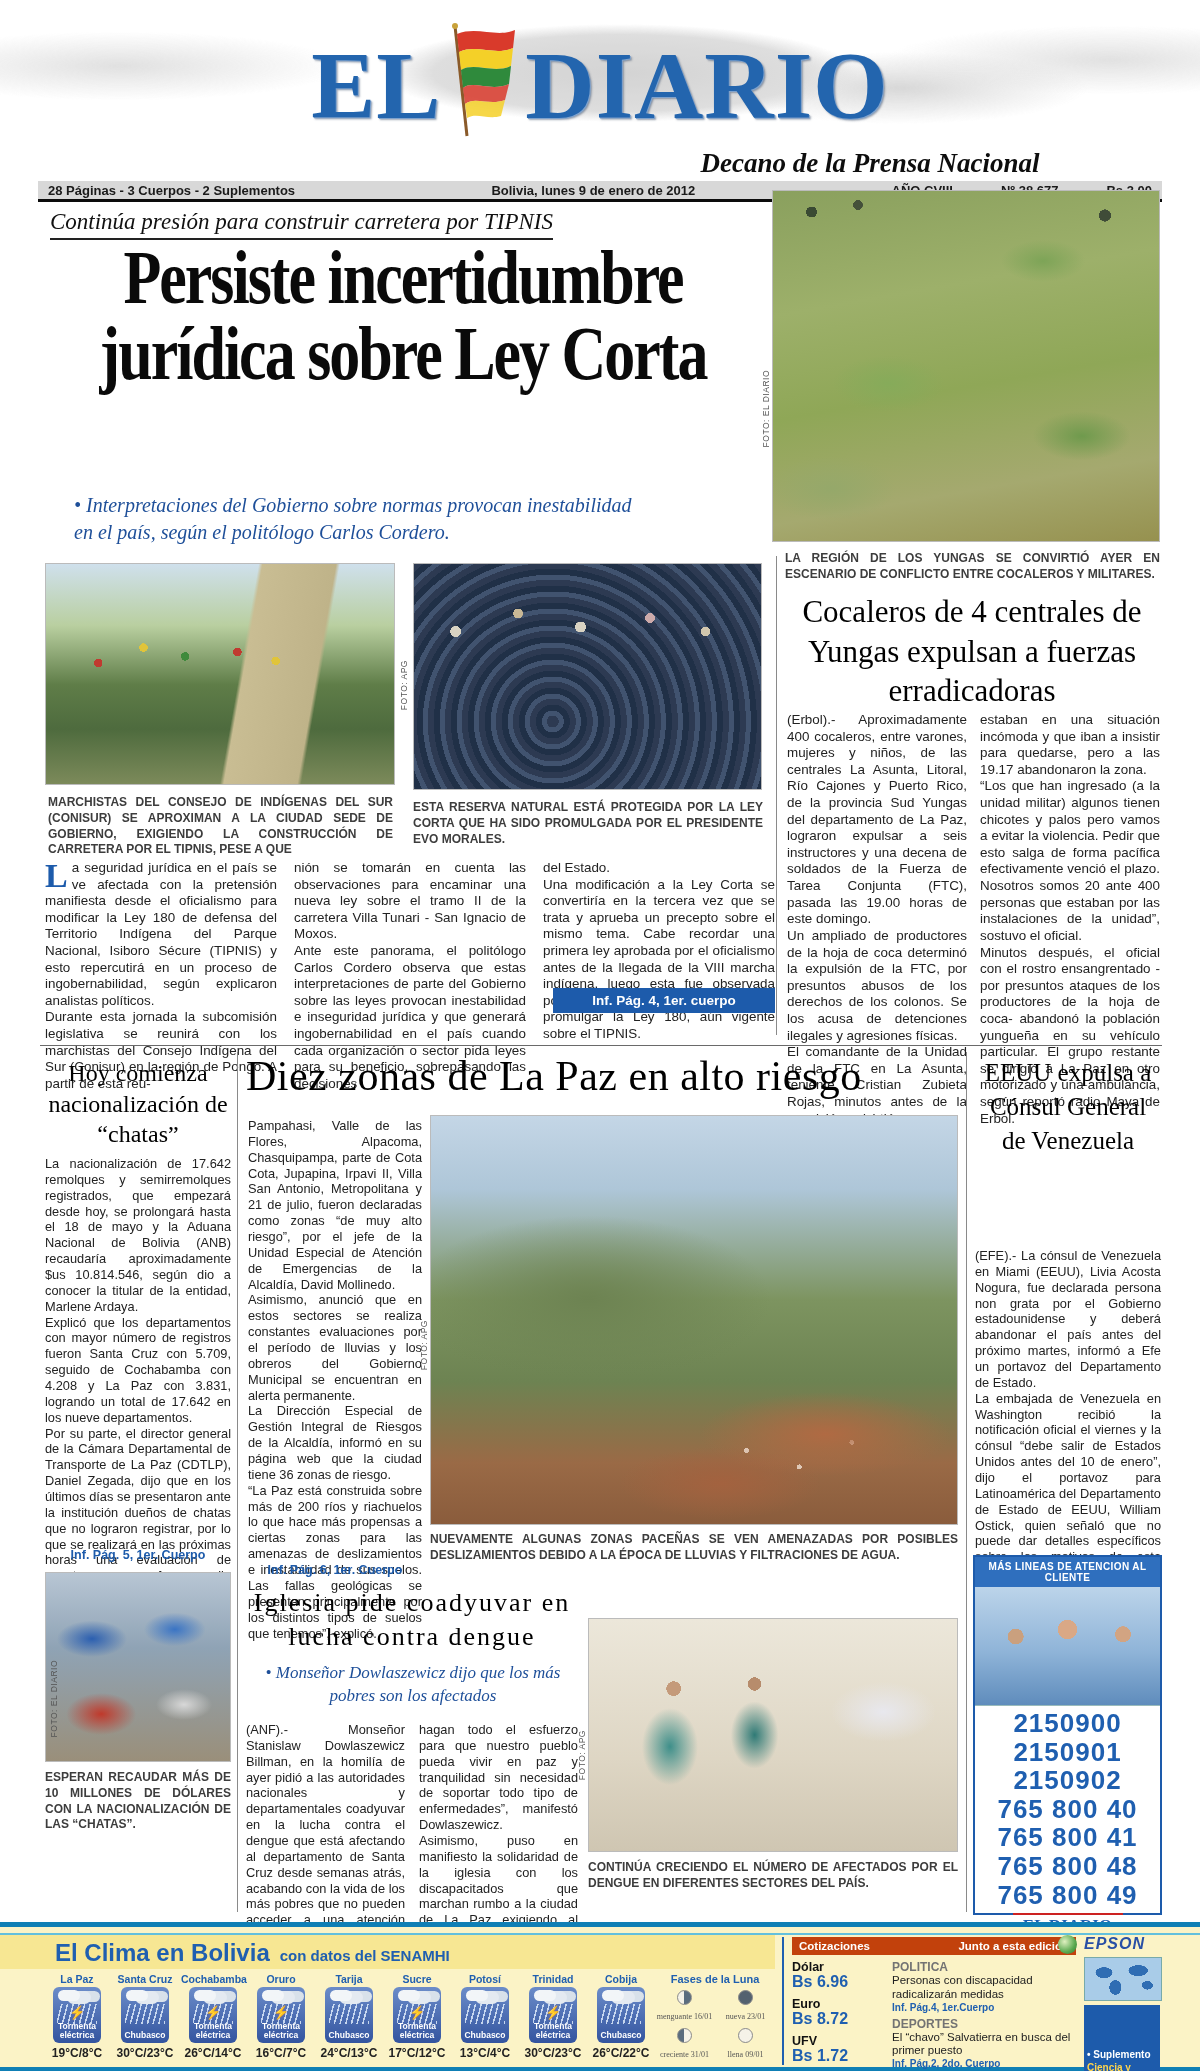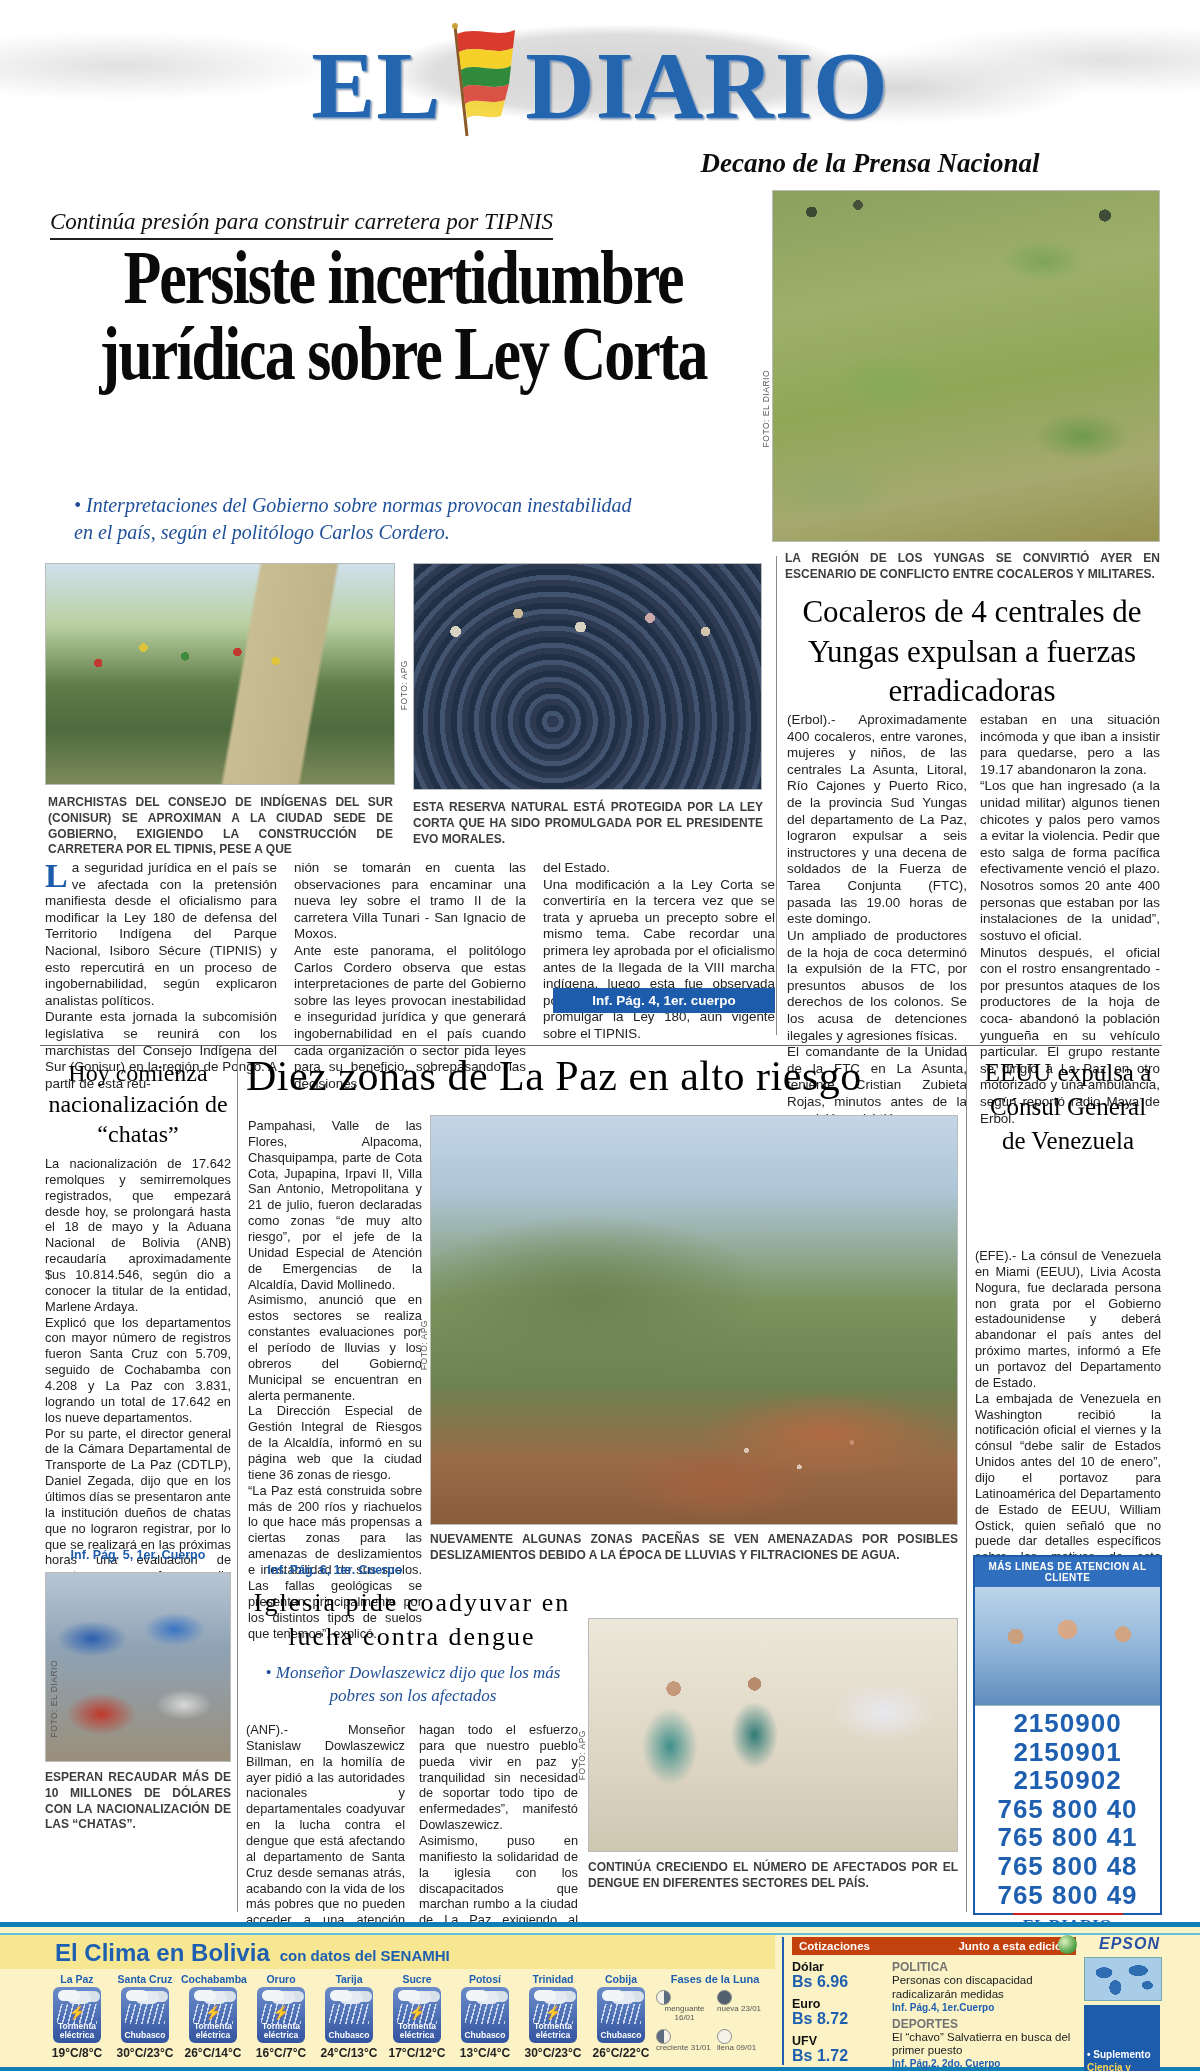--- a/index.html
+++ b/index.html
@@ -156,41 +156,41 @@
   .rain{position:absolute;top:17px;left:4px;right:4px;height:20px;
     background:repeating-linear-gradient(105deg,transparent 0 4px,rgba(230,242,255,.8) 4px 5.5px);}
   .bolt{position:absolute;top:18px;left:50%;transform:translateX(-50%);color:#ffd83d;font-size:13px;
     text-shadow:0 0 2px #a67;}
   .wlabel{position:absolute;bottom:2px;left:1px;right:1px;color:#fff;font-weight:bold;font-size:8.5px;
     line-height:1.12;text-align:center;}
   .temps{font-size:12px;font-weight:bold;color:#222;}
   .moonblk{position:absolute;left:656px;top:46px;width:118px;text-align:center;}
   .moontitle{font-size:11px;font-weight:bold;color:#1f5fb0;margin-bottom:5px;}
   .moongrid{display:grid;grid-template-columns:1fr 1fr;gap:6px 4px;}
-  .moon{display:flex;flex-direction:column;align-items:flex-start;gap:0;}
+  .moon{display:flex;flex-direction:column;align-items:center;gap:8px;font-family:Liberation Serif, serif;}
   .mc{width:15px;height:15px;border-radius:50%;border:1px solid #8a8a8a;box-sizing:border-box;}
   .m-menguante{background:linear-gradient(90deg,#f5f2e8 50%,#5a6c7e 50%);}
   .m-nueva{background:#53616f;}
   .m-creciente{background:linear-gradient(90deg,#5a6c7e 50%,#f5f2e8 50%);}
   .m-llena{background:#f5f2e8;}
   .moonlab{font-size:8px;color:#555;line-height:1.1;}
   .wdiv{position:absolute;left:782px;top:10px;width:2px;height:128px;background:#1f5fb0;}
   .cotiz{position:absolute;left:792px;top:10px;width:284px;}
   .cotbar{background:#c2410c;color:#fff;font-weight:bold;font-size:11.5px;display:flex;
     justify-content:space-between;padding:3px 7px;}
   .cotbody{display:flex;margin-top:5px;}
   .rates{width:92px;display:flex;flex-direction:column;gap:7px;}
   .rate .rl{font-size:12.5px;font-weight:bold;color:#111;}
   .rate .rv{font-size:16px;font-weight:bold;color:#1f5fb0;line-height:1;}
   .newsrefs{flex:1;padding-left:8px;}
   .refhead{font-size:12px;font-weight:bold;color:#737373;}
   .reftext{font-size:11.5px;color:#222;line-height:1.2;}
   .refref{font-size:10px;font-weight:bold;color:#1f5fb0;margin-bottom:4px;}
   .rightmini{position:absolute;left:1084px;top:8px;width:76px;}
-  .epson{font-size:16px;font-weight:bold;font-style:italic;color:#2950a5;letter-spacing:1px;text-align:right;}
+  .epson{font-size:16px;font-weight:bold;font-style:italic;color:#2950a5;letter-spacing:1px;text-align:left;}
   .globe{position:absolute;left:-26px;top:0;width:19px;height:19px;border-radius:50%;
     background:radial-gradient(circle at 35% 35%,#dff0c0,#58a84e 60%,#2f7a36);}
   .map{width:76px;height:42px;margin-top:4px;border:1px solid #7aa;
     background:
       radial-gradient(ellipse 14px 9px at 25% 35%,#2f6db3 60%,transparent 61%),
       radial-gradient(ellipse 10px 12px at 40% 70%,#2f6db3 60%,transparent 61%),
       radial-gradient(ellipse 16px 9px at 70% 30%,#2f6db3 60%,transparent 61%),
       radial-gradient(ellipse 9px 7px at 82% 65%,#2f6db3 60%,transparent 61%),
       #a9cce8;}
   .supbox{margin-top:4px;background:#1d5bab;padding:4px 3px;text-align:left;}
@@ -210,20 +210,29 @@
       <circle cx="8" cy="4" r="3" fill="#c9a23a"></circle>
       <path d="M10 12 C30 4,50 16,68 8 L66 26 C48 34,30 22,12 30 Z" fill="#d93a2b"></path>
       <path d="M12 30 C30 22,48 34,66 26 L64 44 C46 52,28 40,14 48 Z" fill="#f4d028"></path>
       <path d="M14 48 C28 40,46 52,64 44 L62 62 C44 70,26 58,16 66 Z" fill="#2f8a3c"></path>
       <path d="M16 66 C26 58,44 70,62 62 L58 78 C42 84,28 74,18 82 Z" fill="#d93a2b" opacity=".85"></path>
       <path d="M18 82 C28 74,42 84,58 78 L54 94 C40 98,30 90,20 96 Z" fill="#f4d028" opacity=".85"></path>
     </svg>
     <span class="brand-word">DIARIO</span>
   </div>
   <div class="abs tagline">Decano de la Prensa Nacional</div>
+  <div class="abs infostrip">
+    <span>28 Páginas - 3 Cuerpos - 2 Suplementos</span>
+    <span>Bolivia, lunes 9 de enero de 2012</span>
+    <span class="grp">
+      <span>AÑO CVIII</span>
+      <span>Nº 38.677</span>
+      <span>Bs  3.00</span>
+    </span>
+  </div>
 
   <div class="abs kicker">Continúa presión para construir carretera por TIPNIS</div>
   <h1 class="abs h1" style="margin:0;">Persiste incertidumbre jurídica sobre Ley Corta</h1>
   <div class="abs lede">• Interpretaciones del Gobierno sobre normas provocan inestabilidad en el país, según el politólogo Carlos Cordero.</div>
 
   <div class="abs photo ph-coca"></div>
   <div class="abs vcred" style="left:761px;top:370px;">FOTO: EL DIARIO</div>
   <div class="abs caption" style="left:785px;top:551px;width:375px;">LA REGIÓN DE LOS YUNGAS SE CONVIRTIÓ AYER EN ESCENARIO DE CONFLICTO ENTRE COCALEROS Y MILITARES.</div>
 
   <h2 class="abs h-cocaleros" style="margin:0;font-weight:normal;">Cocaleros de 4 centrales de Yungas expulsan a fuerzas erradicadoras</h2>

